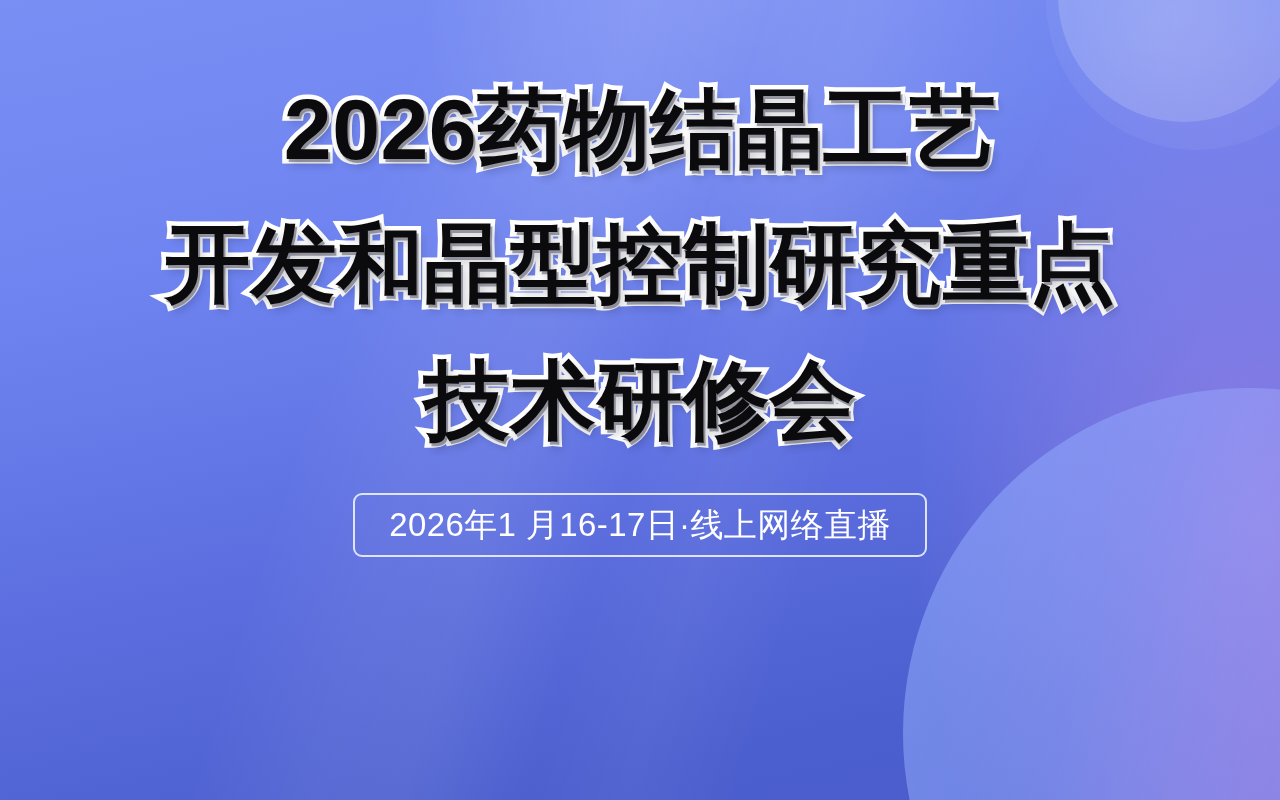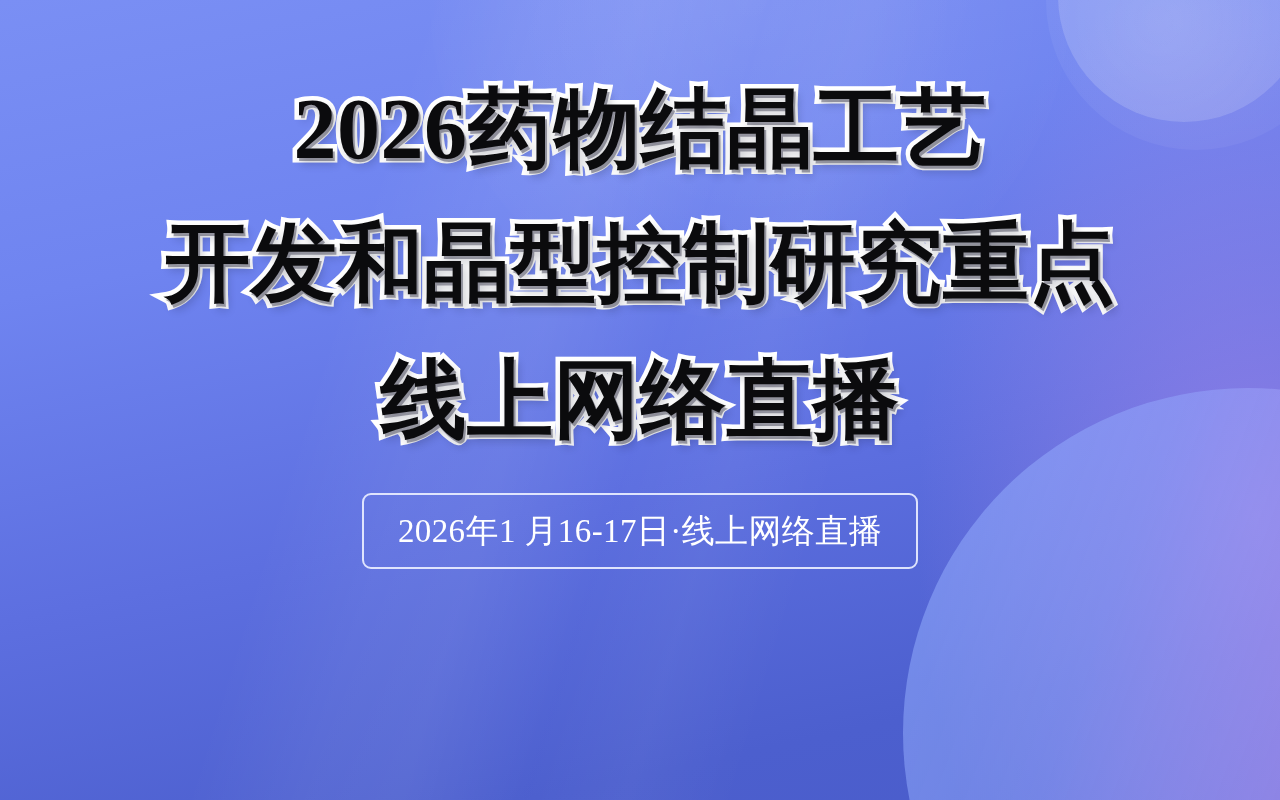--- a/index.html
+++ b/index.html
@@ -11,21 +11,20 @@
   body {
     font-family: "Liberation Sans", "DejaVu Sans", sans-serif;
   }
 
   .poster {
     position: relative;
     width: 1280px;
     height: 800px;
     overflow: hidden;
     background: linear-gradient(168deg, #7a8ff4 0%, #6f84f0 28%, #5d6fe0 58%, #4c5fce 85%, #4a5cca 100%);
-    font-family: Liberation Serif, serif;
   }
 
   
   .bg-layer {
     position: absolute;
     inset: 0;
     overflow: hidden;
     pointer-events: none;
   }
 
@@ -153,21 +152,21 @@
   }
 
   .spacer-a { height: 22px; }
   .spacer-b { height: 28px; }
 
   .date-badge {
     margin-top: 48px;
     display: inline-flex;
     align-items: center;
     justify-content: center;
-    height: 76px;
+    height: 64px;
     padding: 0 34px;
     border: 2px solid rgba(233,238,255,0.92);
     border-radius: 9px;
     color: #ffffff;
     font-size: 33px;
     font-weight: 400;
     letter-spacing: 0.4px;
     white-space: nowrap;
     box-sizing: border-box;
   }
@@ -187,19 +186,19 @@
     <div class="blob-top-right"></div>
   </div>
 
   <div class="content">
 
     <div class="title-block">
       <span class="title-line title-line-1">2026药物结晶工艺</span>
       <div class="spacer-a"></div>
       <span class="title-line title-line-2">开发和晶型控制研究重点</span>
       <div class="spacer-b"></div>
-      <span class="title-line title-line-3">线上网络直播</span>
+      <span class="title-line title-line-3">技术研修会</span>
     </div>
 
     <div class="date-badge">2026年1 月16-17日·线上网络直播</div>
 
   </div>
 </div>
 
 </body></html>

